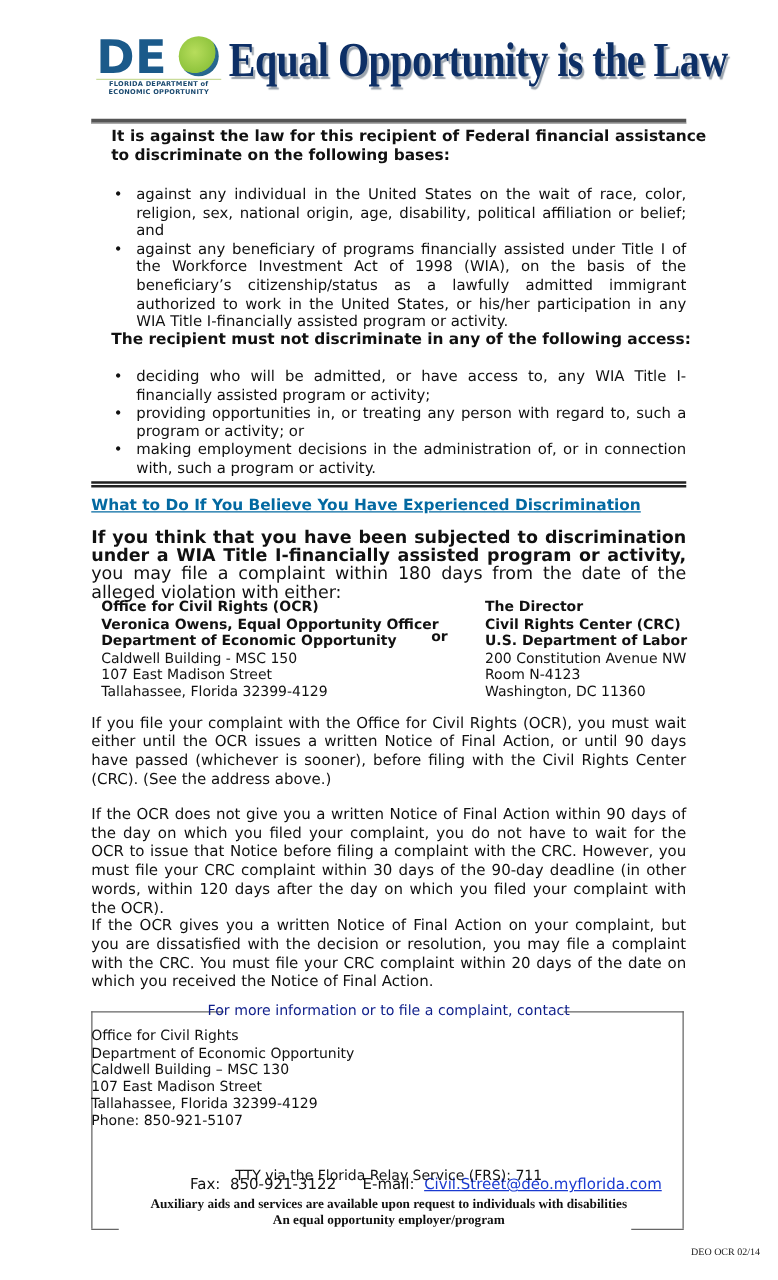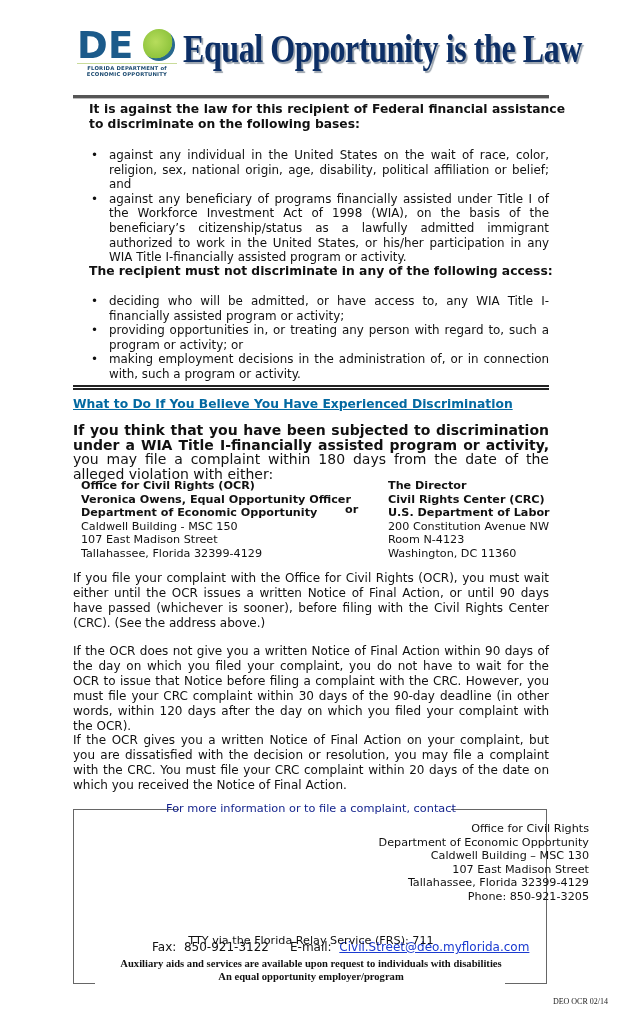--- a/index.html
+++ b/index.html
@@ -43,21 +43,21 @@
 
   .para { position: absolute; left: 0; width: 476px; font-size: 12px; line-height: 15px; text-align: justify; }
 
   .contact-box { position: absolute; left: 0; top: 809px; width: 474px; height: 174px;
         border: 1px solid #666; border-top: none; border-bottom: none; box-sizing: border-box; }
   .box-top-left { position: absolute; left: 0; top: 809px; width: 106px; height: 0; border-top: 1px solid #666; }
   .box-top-right { position: absolute; left: 378px; top: 809px; width: 96px; height: 0; border-top: 1px solid #666; }
   .box-bot-left { position: absolute; left: 0; top: 983px; width: 22px; height: 0; border-top: 1px solid #666; }
   .box-bot-right { position: absolute; left: 432px; top: 983px; width: 42px; height: 0; border-top: 1px solid #666; }
   .box-legend { position: absolute; left: 0; width: 476px; top: 802px; text-align: center; font-size: 11.3px; color: #0e1e8a; }
-  .box-lines { position: absolute; left: 0; width: 476px; top: 822px; text-align: right; font-size: 11.2px; line-height: 13.6px; margin-left: 40px; }
+  .box-lines { position: absolute; left: 0; width: 476px; top: 822px; text-align: left; font-size: 11.2px; line-height: 13.6px; }
   .fax-row { position: absolute; top: 940px; font-size: 12px; }
   .email-link { color: #1a3ad0; text-decoration: underline; }
   .tty { position: absolute; left: 0; width: 476px; top: 934px; text-align: center; font-size: 11.2px; }
   .eo { position: absolute; left: 0; width: 476px; top: 958px; text-align: center;
         font-family: "Liberation Serif", serif; font-weight: bold; font-size: 10.6px; line-height: 12.8px; }
   .form-code { position: absolute; right: 14px; top: 997px; font-family: "Liberation Serif", serif; font-size: 8px; color: #222; text-align: right; }
 </style>
 </head>
 <body>
 
@@ -126,21 +126,21 @@
   <div class="box-top-right"></div>
   <div class="box-bot-left"></div>
   <div class="box-bot-right"></div>
   <div class="box-legend">For more information or to file a complaint, contact</div>
   <div class="box-lines">
     <div>Office for Civil Rights</div>
     <div>Department of Economic Opportunity</div>
     <div>Caldwell Building – MSC 130</div>
     <div>107 East Madison Street</div>
     <div>Tallahassee, Florida  32399-4129</div>
-    <div>Phone: 850-921-3205</div>
+    <div>Phone: 850-921-5107</div>
   </div>
   <div class="fax-row" style="left:79px">
     <span>Fax:</span>&nbsp;&nbsp;<span>850-921-3122</span>
   </div>
   <div class="fax-row" style="left:217px">
     <span>E-mail:</span>&nbsp;&nbsp;<a class="email-link">Civil.Street@deo.myflorida.com</a>
   </div>
   <div class="tty">TTY via the Florida Relay Service (FRS):   711</div>
   <div class="eo">
     <div>Auxiliary aids and services are available upon request to individuals with disabilities</div>

